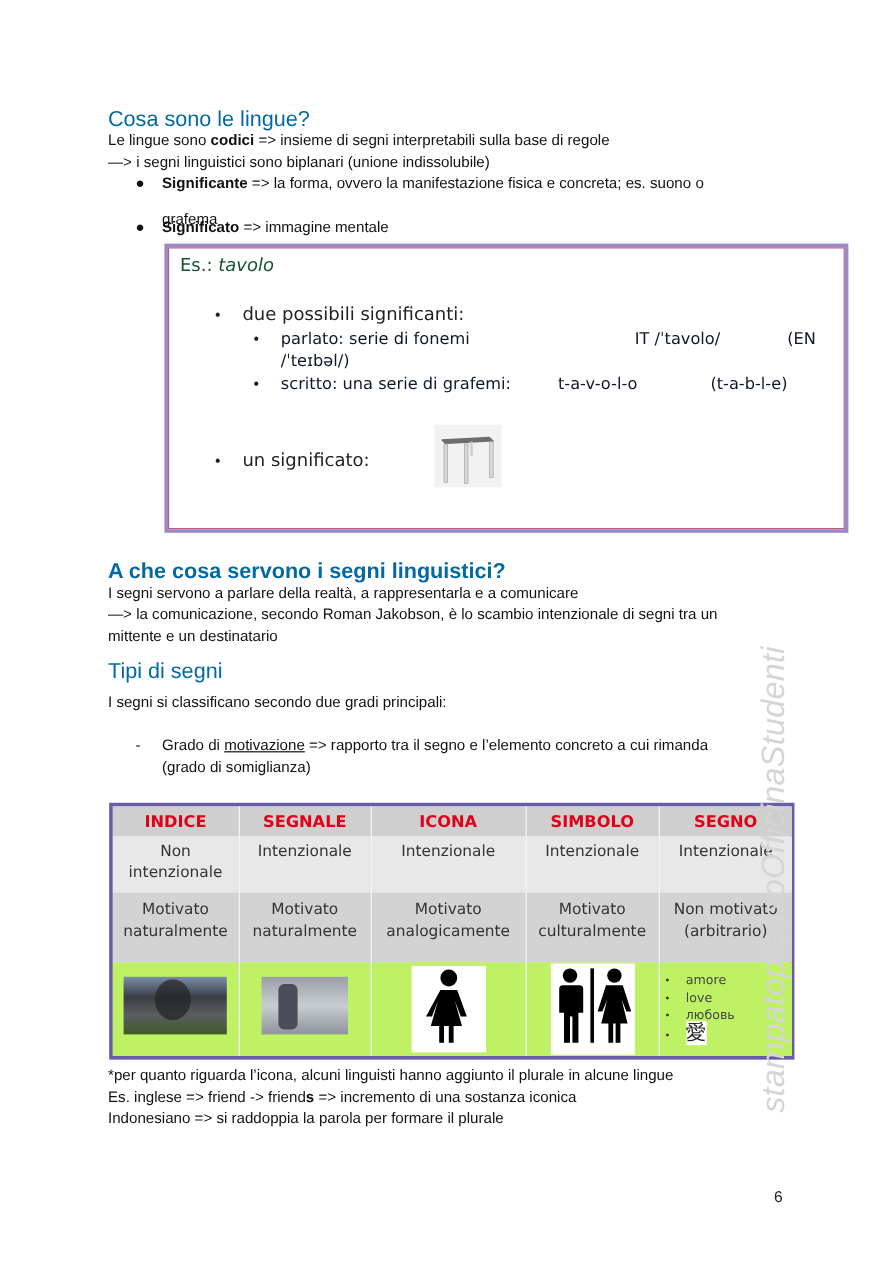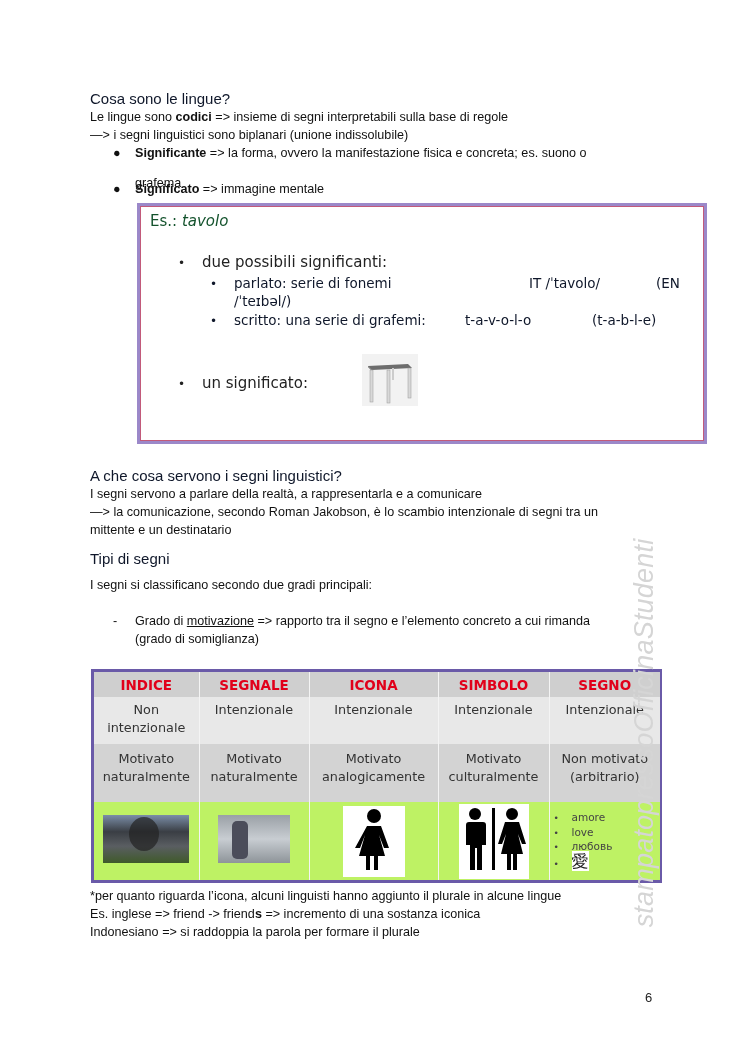--- a/index.html
+++ b/index.html
@@ -1,19 +1,19 @@
 <!DOCTYPE html>
 <html><head>
   <meta charset="utf-8">
   <style>
     * { box-sizing: border-box; margin: 0; padding: 0; }
     html, body { width: 745px; height: 1053px; background: #ffffff; }
     body { position: relative; font-family: "Liberation Sans", sans-serif; color: #111; font-size: 12.6px; line-height: 18px; overflow: hidden; }
     .page { position: absolute; left: 0; top: 0; width: 745px; height: 1053px; }
-    .heading { position: absolute; left: 90px; color: #0f172a; font-size: 15px; }
+    .heading { position: absolute; left: 90px; color: #0369a1; font-size: 18px; }
     .line { position: absolute; left: 90px; white-space: nowrap; }
     .bullet-row { position: absolute; left: 113px; white-space: nowrap; }
     .bullet-row .dot { display: inline-block; width: 22px; }
     .indent { position: absolute; left: 135px; white-space: nowrap; }
     .dash-row { position: absolute; left: 113px; white-space: nowrap; }
     .dash-row .dash { display: inline-block; width: 22px; }
     b { font-weight: bold; }
     u { text-decoration: underline; }
 
     
@@ -92,21 +92,21 @@
         <polygon points="6,12 46,10 50,14 10,16" fill="#6d6d6d"></polygon>
         <polygon points="6,12 10,16 10,17 6,13" fill="#555"></polygon>
         <rect x="8" y="16" width="3" height="32" fill="#d8d8d8" stroke="#999" stroke-width="0.5"></rect>
         <rect x="25" y="16" width="3" height="33" fill="#d8d8d8" stroke="#999" stroke-width="0.5"></rect>
         <rect x="46" y="14" width="3" height="30" fill="#d8d8d8" stroke="#999" stroke-width="0.5"></rect>
         <rect x="30" y="14" width="2" height="12" fill="#ccc"></rect>
       </svg>
     </div>
   </div>
 
-  <div class="heading" style="top:467px;">A che cosa servono i segni linguistici?</div>
+  <div class="heading" style="top:467px;font-weight:bold;">A che cosa servono i segni linguistici?</div>
   <div class="line" style="top:485px;">I segni servono a parlare della realtà, a rappresentarla e a comunicare</div>
   <div class="line" style="top:503px;">—&gt; la comunicazione, secondo Roman Jakobson, è lo scambio intenzionale di segni tra un</div>
   <div class="line" style="top:521px;">mittente e un destinatario</div>
 
   <div class="heading" style="top:550px;">Tipi di segni</div>
   <div class="line" style="top:576px;">I segni si classificano secondo due gradi principali:</div>
   <div class="dash-row" style="top:612px;">
     <span class="dash">-</span><span>Grado di </span><u>motivazione</u><span> =&gt; rapporto tra il segno e l’elemento concreto a cui rimanda</span>
   </div>
   <div class="indent" style="top:630px;">(grado di somiglianza)</div>

